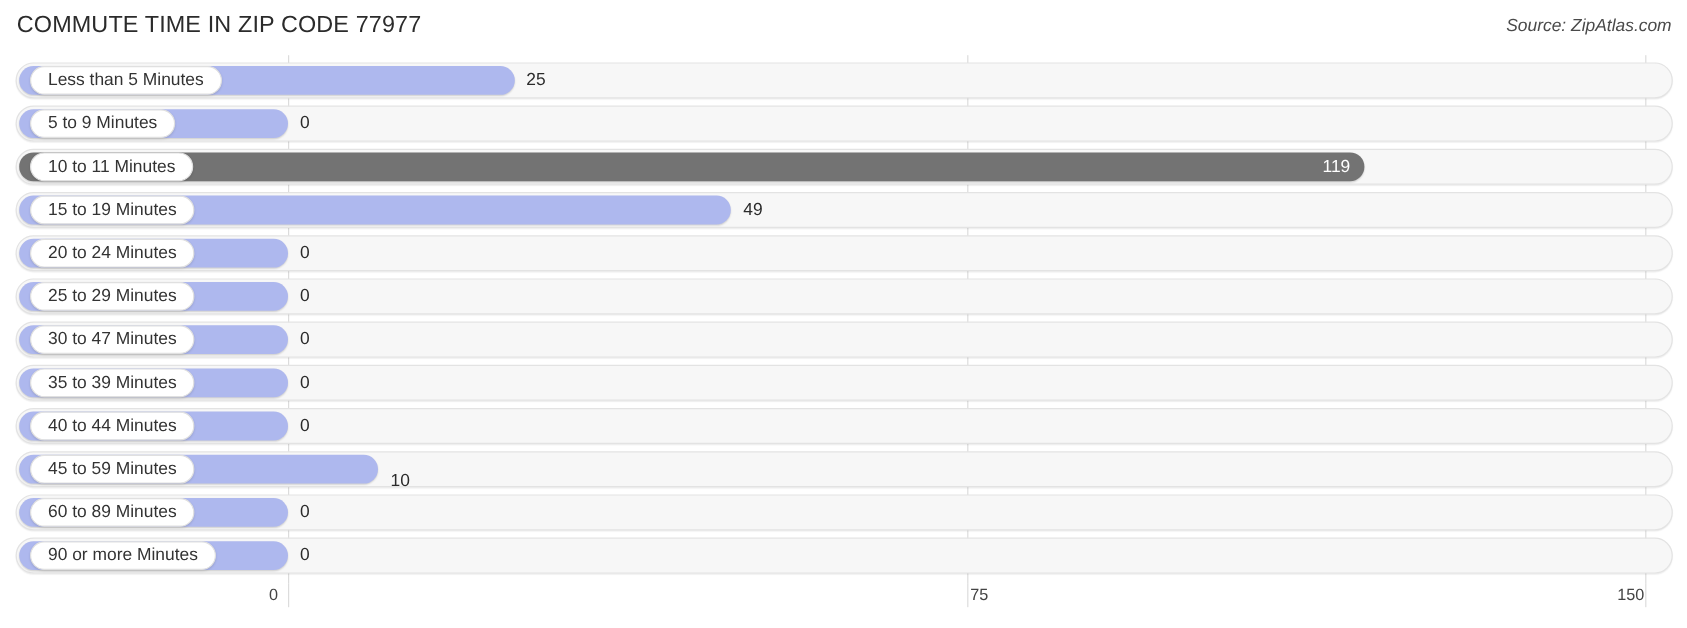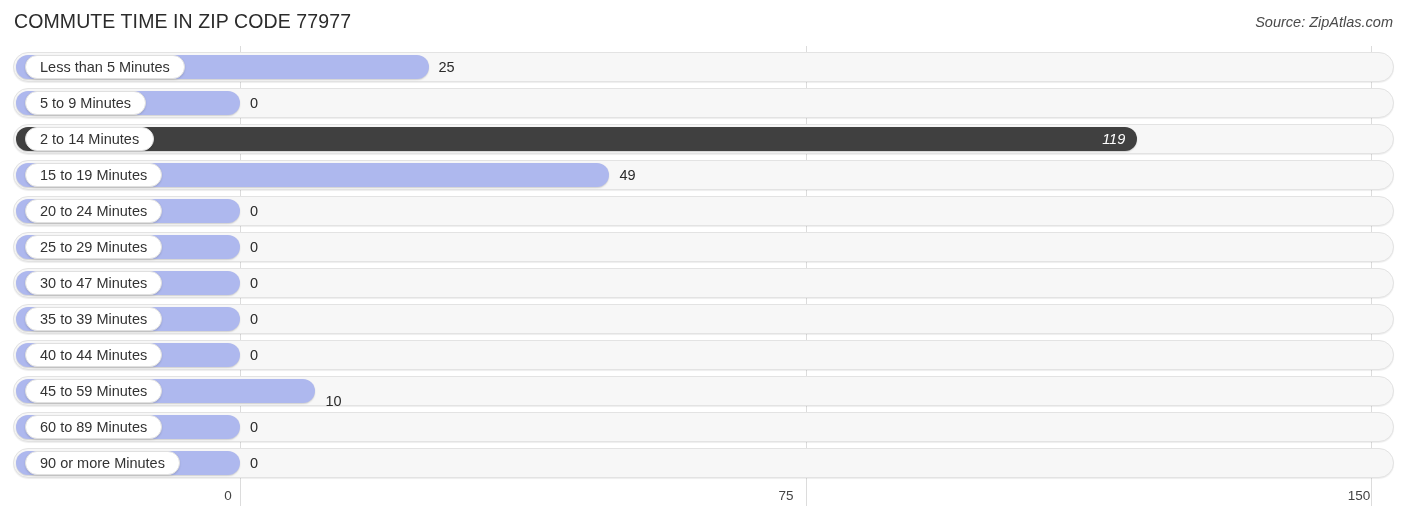--- a/index.html
+++ b/index.html
@@ -95,22 +95,21 @@
   .bar {
     position: absolute;
     left: 3px;
     top: 3px;
     height: 24px;
     border-radius: 12px;
     background: #aeb8ee;
     box-shadow: 0 1px 1.5px rgba(0,0,0,0.16);
   }
   .bar.highlight {
-    background: #404040;
-    font-style: italic;
+    background: #737373;
   }
   .bar-inner-value {
     position: absolute;
     right: 12px;
     top: 0;
     line-height: 24px;
     font-size: 14.5px;
     color: #ffffff;
   }
   .cat-pill {
@@ -197,21 +196,21 @@
             <span class="cat-label">5 to 9 Minutes</span>
           </div>
           <div class="bar-value" style="left: 237px;">0</div>
         </div>
         <div class="row" style="top: 78px;">
           <div class="track"></div>
           <div class="bar highlight" style="width: 1121.26px;">
             <span class="bar-inner-value">119</span>
           </div>
           <div class="cat-pill">
-            <span class="cat-label">2 to 14 Minutes</span>
+            <span class="cat-label">10 to 11 Minutes</span>
           </div>
         </div>
         <div class="row" style="top: 114px;">
           <div class="track"></div>
           <div class="bar" style="width: 593.46px;"></div>
           <div class="cat-pill">
             <span class="cat-label">15 to 19 Minutes</span>
           </div>
           <div class="bar-value" style="left: 606.46px;">49</div>
         </div>
@@ -279,18 +278,18 @@
           </div>
           <div class="bar-value" style="left: 237px;">0</div>
         </div>
       </div>
   </div>
 
   <div class="axis" id="axis">
       <div class="tick-mark" style="left: 240px;"></div>
       <div class="tick-label" style="left: 228px;">0</div>
       <div class="tick-mark" style="left: 805.5px;"></div>
-      <div class="tick-label" style="left: 786px;">75</div>
+      <div class="tick-label" style="left: 816px;">75</div>
       <div class="tick-mark" style="left: 1371px;"></div>
       <div class="tick-label" style="left: 1359px;">150</div>
     </div>
 
 </div>
 
 </body></html>

